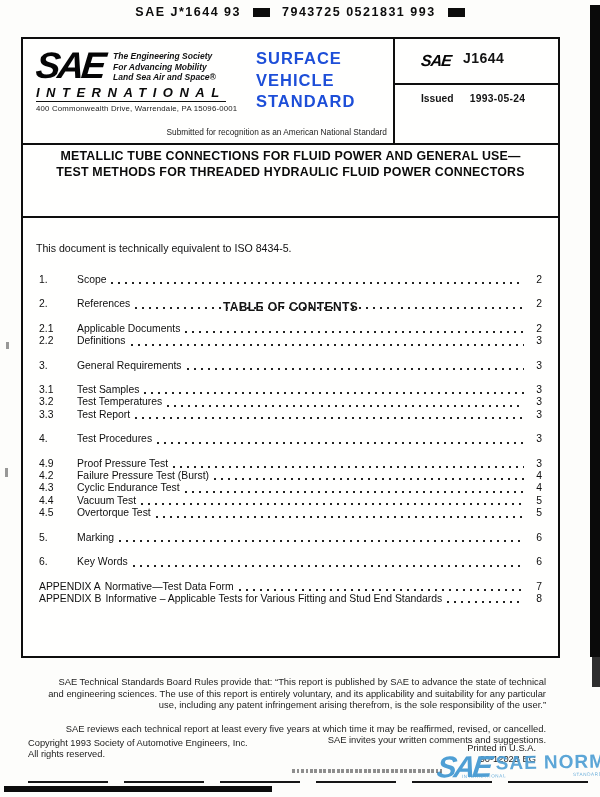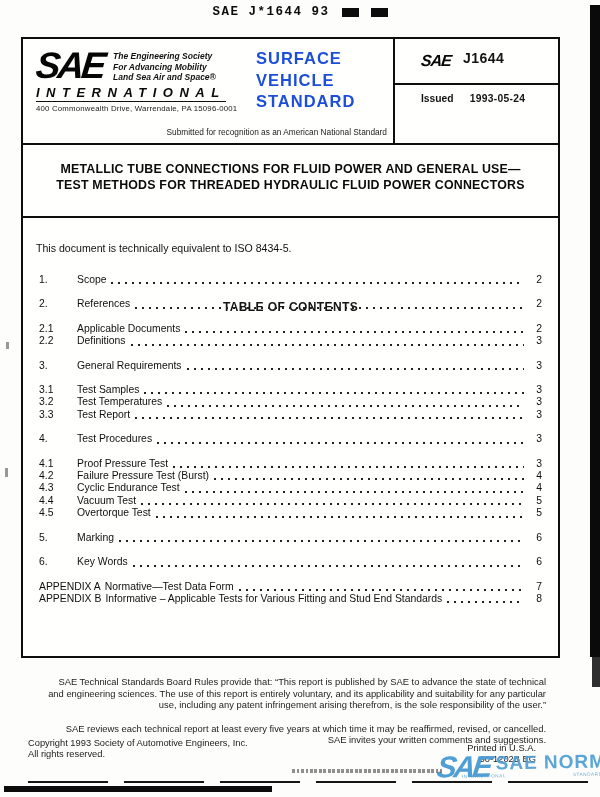--- a/index.html
+++ b/index.html
@@ -5,21 +5,21 @@
   html,body{margin:0;padding:0;background:#e8e8e8;}
   .page{
     position:relative;width:600px;height:797px;margin:0 auto;
     background:#fdfdfb;overflow:hidden;
     font-family:"Liberation Sans", sans-serif;color:#141414;
   }
   
   .topcode{
     position:absolute;top:5px;left:0;width:600px;
     display:flex;justify-content:center;align-items:center;gap:12px;
-    font-family:Liberation Mono, monospace;font-weight:bold;
+    font-family:Liberation Sans, sans-serif;font-weight:bold;
     font-size:12.5px;letter-spacing:1.5px;color:#0c0c0c;
   }
   .code-block{display:inline-block;width:17px;height:9px;background:#0c0c0c;}
   
   .main-box{
     position:absolute;left:21px;top:37px;width:535px;height:617px;
     border:2px solid #0e0e0e;background:#fffffe;
   }
   .hdr-row{display:flex;height:104px;border-bottom:2px solid #0e0e0e;}
   .hdr-left{position:relative;width:370px;}
@@ -44,21 +44,21 @@
   .submitted{
     position:absolute;right:6px;bottom:6px;font-size:8.3px;color:#1c1c1c;
   }
   .ref-row{height:44px;border-bottom:2px solid #0e0e0e;display:flex;align-items:center;padding-left:26px;}
   .sae-small{font-size:16px;font-weight:bold;font-style:italic;letter-spacing:-1px;transform:skewX(-6deg);color:#050505;}
   .ref-num{font-size:14px;font-weight:bold;margin-left:12px;margin-top:-6px;letter-spacing:.5px;}
   .issued-row{display:flex;padding:8px 16px 0 26px;font-size:10.3px;font-weight:bold;color:#131313;}
   .issued-date{margin-left:16px;letter-spacing:.3px;}
   .title-row{
     height:73px;border-bottom:2px solid #0e0e0e;text-align:center;
-    padding-top:17px;box-sizing:border-box;
+    padding-top:4px;box-sizing:border-box;
   }
   .title-line{font-size:12.4px;font-weight:bold;line-height:15.5px;letter-spacing:.2px;color:#0b0b0b;}
   
   .toc-area{position:relative;}
   .equiv-note{position:absolute;left:13px;top:24px;font-size:10.6px;color:#101010;}
   .toc-heading{position:absolute;left:0;width:100%;top:35px;text-align:center;font-size:12px;font-weight:bold;letter-spacing:.4px;margin-top:47px;}
   .toc-list{position:absolute;left:16px;right:16px;top:56px;}
   .toc-group{margin-bottom:12px;}
   .toc-row{display:flex;align-items:flex-end;font-size:10.4px;line-height:12.4px;color:#0f0f0f;}
   .toc-num{min-width:34px;white-space:nowrap;padding-right:4px;}
@@ -102,20 +102,21 @@
   .speck{position:absolute;background:#555;opacity:.6;}
 </style>
 </head>
 <body>
 
 <div class="page">
 
   <div class="topcode">
     <span>SAE J*1644 93</span>
     <span class="code-block"></span>
+    <span>7943725 0521831 993</span>
     <span class="code-block"></span>
   </div>
 
   <div class="main-box">
 
     <div class="hdr-row">
       <div class="hdr-left">
         <div class="logo-wrap">
           <div class="logo-top">
             <div class="sae-big">SAE</div>
@@ -217,21 +218,21 @@
           <div class="toc-group">
             <div class="toc-row">
               <span class="toc-num">4.</span>
               <span class="toc-label">Test Procedures</span>
               <span class="toc-leader"></span>
               <span class="toc-page">3</span>
             </div>
           </div>
           <div class="toc-group">
             <div class="toc-row">
-              <span class="toc-num">4.1</span>
+              <span class="toc-num">4.9</span>
               <span class="toc-label">Proof Pressure Test</span>
               <span class="toc-leader"></span>
               <span class="toc-page">3</span>
             </div>
             <div class="toc-row">
               <span class="toc-num">4.2</span>
               <span class="toc-label">Failure Pressure Test (Burst)</span>
               <span class="toc-leader"></span>
               <span class="toc-page">4</span>
             </div>

